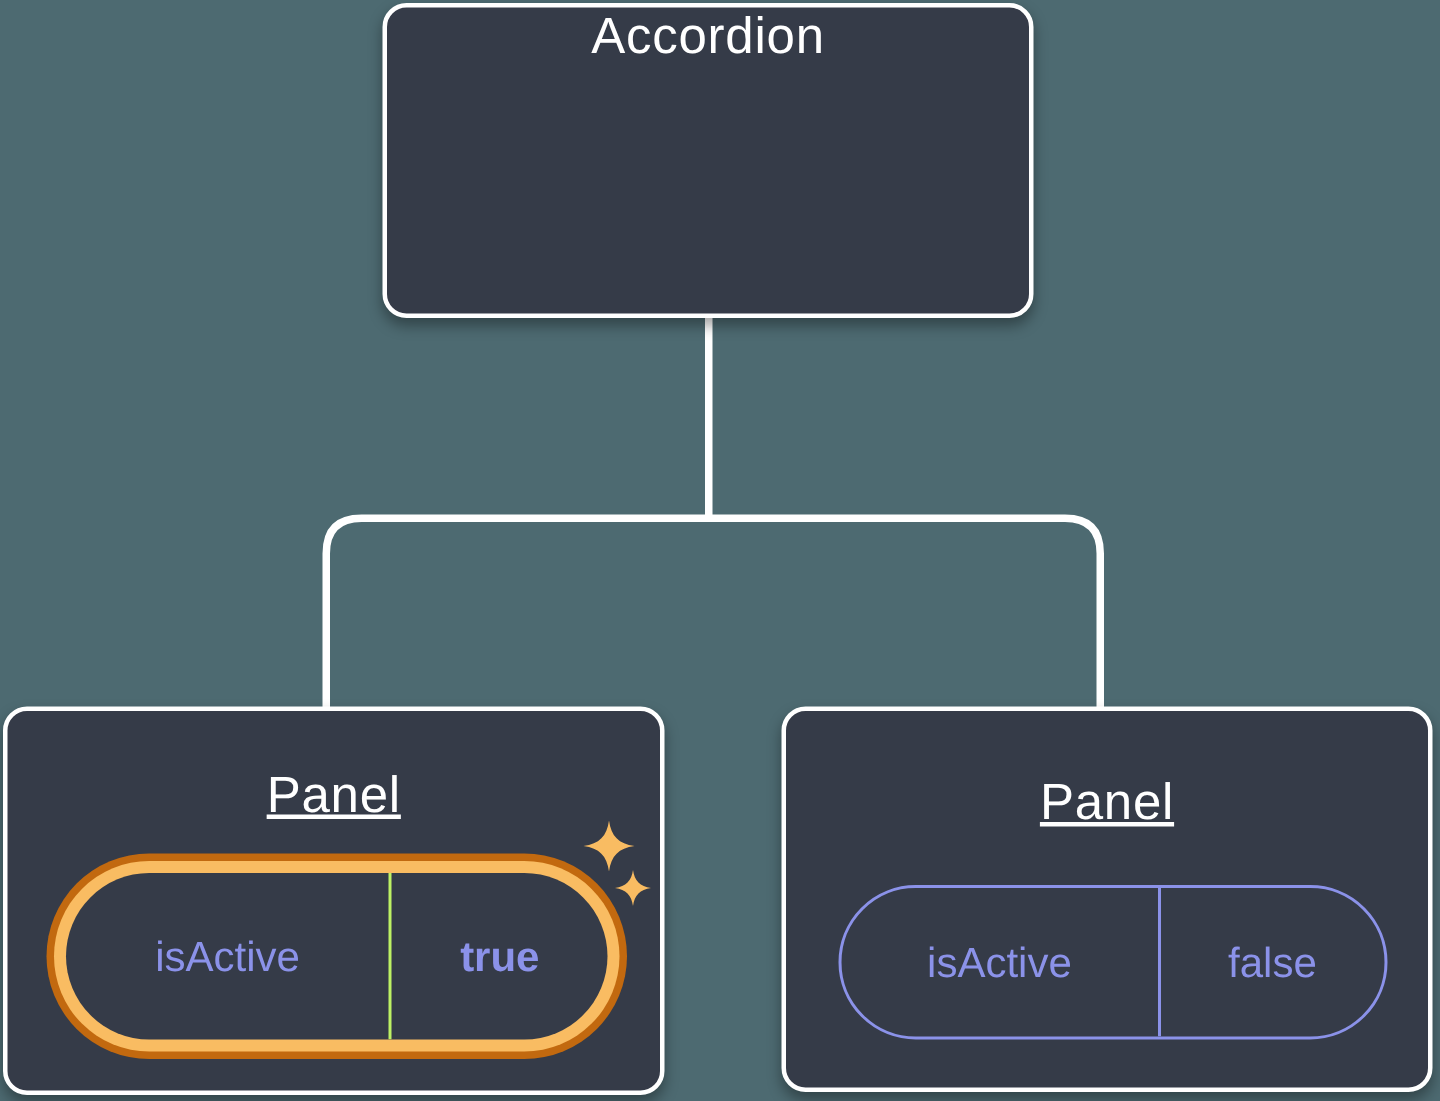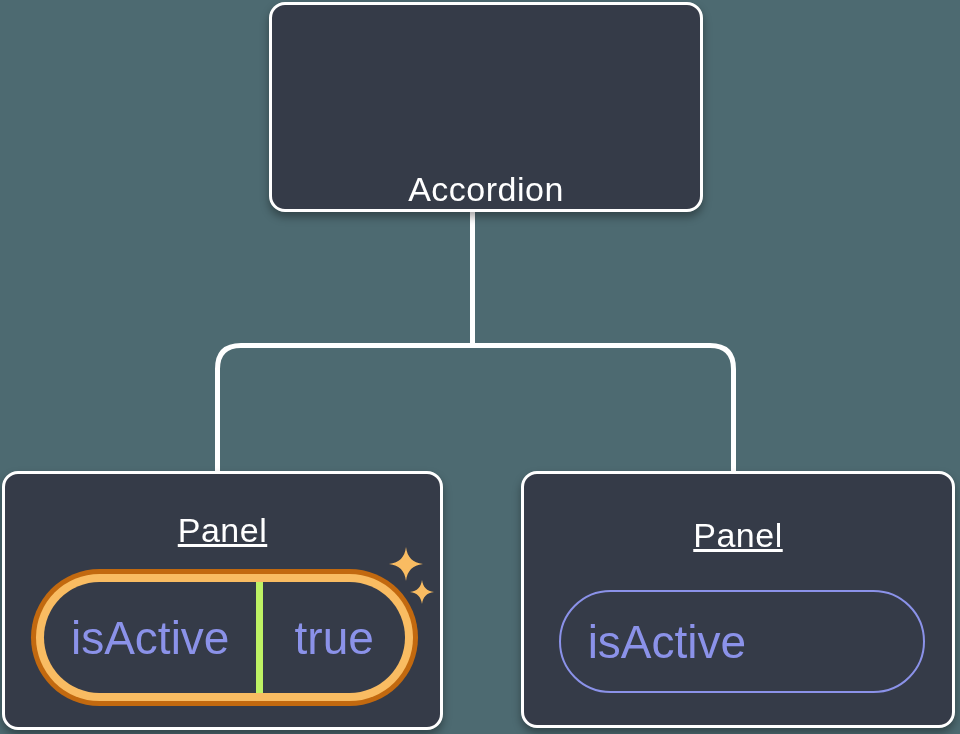--- a/index.html
+++ b/index.html
@@ -24,21 +24,21 @@
   .node {
     position:absolute;
     background:#353b48;
     border:3px solid #ffffff;
     border-radius:16px;
     box-sizing:border-box;
     box-shadow:0 5px 9px rgba(0,0,0,0.35);
   }
   .node-accordion {
     left:255px; top:2px; width:434px; height:210px;
-    display:flex; align-items:flex-end; justify-content:center;margin-left:14px;
+    display:flex; align-items:flex-start; justify-content:center;
   }
   .node-title {
     color:#ffffff;
     font-size:34px;
     font-weight:500;
     letter-spacing:0.5px;
     text-align:center;
   }
   .node-panel-left  { left:2px;   top:471px; width:441px; height:259px; }
   .node-panel-right { left:521px; top:471px; width:434px; height:257px; }
@@ -64,24 +64,24 @@
   .pill-content {
     width:100%; height:100%;
     background:#353b48;
     border-radius:999px;
     display:flex;
     overflow:hidden;
   }
   .pill-cell {
     display:flex; align-items:center; justify-content:center;
     color:#8b92e9;
-    font-size:46px;
+    font-size:28px;
   }
   .pill-content .cell-key   { width:60%; }
-  .pill-content .cell-value { width:40%; border-left:7px solid #bef264; font-weight:400; }
+  .pill-content .cell-value { width:40%; border-left:2px solid #bef264; font-weight:700; }
 
   
   .pill-plain {
     position:absolute; left:35px; top:116px;
     width:366px; height:103px;
     border:2px solid #8b92e9;
     border-radius:999px;
     box-sizing:border-box;
     display:flex;
     overflow:hidden;
@@ -126,16 +126,17 @@
       <path d="M38 35 C39.4 45.5 44.5 50.6 55 52 C44.5 53.4 39.4 58.5 38 69 C36.6 58.5 31.5 53.4 21 52 C31.5 50.6 36.6 45.5 38 35 Z"></path>
       <path d="M54 68 C55 75.3 58.7 79 66 80 C58.7 81 55 84.7 54 92 C53 84.7 49.3 81 42 80 C49.3 79 53 75.3 54 68 Z"></path>
     </svg>
   </div>
 
   <div class="node node-panel-right">
     <div class="node-title panel-title">Panel</div>
 
     <div class="pill-plain">
       <div class="pill-cell cell-key">isActive</div>
+      <div class="pill-cell cell-value">false</div>
     </div>
   </div>
 
 </div>
 
 </body></html>

